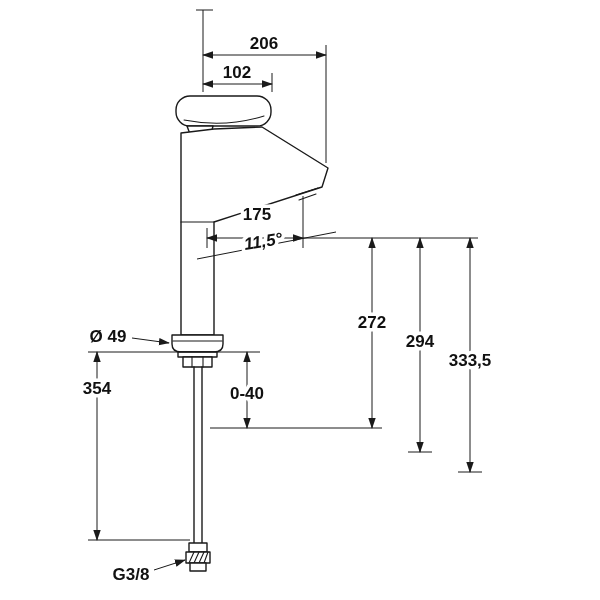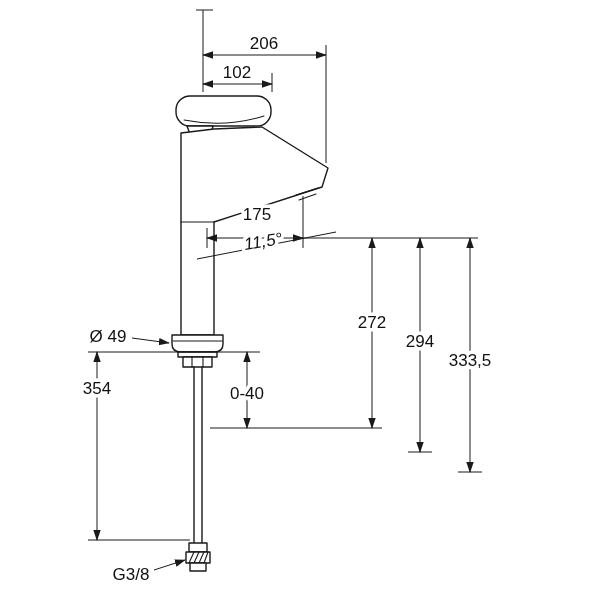--- a/index.html
+++ b/index.html
@@ -1,16 +1,16 @@
 <!DOCTYPE html>
 <html><head>
 <meta charset="utf-8">
 <style>
   html,body{margin:0;padding:0;background:#ffffff;width:600px;height:600px;overflow:hidden;}
-  #stage{width:560px;height:600px;position:relative;background:#fff;}
+  #stage{width:560px;height:600px;position:relative;background:#fff;font-weight:bold;}
   svg{position:absolute;left:0;top:0;}
   .outline{stroke:#1a1a1a;stroke-width:1.4;fill:#ffffff;stroke-linejoin:round;stroke-linecap:round;}
   .thin{stroke:#1a1a1a;stroke-width:1.1;fill:none;stroke-linecap:round;}
   .dim{stroke:#1a1a1a;stroke-width:1;fill:none;}
   .lbl{font-family:"Liberation Sans", sans-serif;font-size:17px;fill:#111;stroke:#fff;stroke-width:7px;paint-order:stroke;stroke-linejoin:round;}
   .lbl.it{font-style:italic;}
   .mid{text-anchor:middle;}
   .cen{dominant-baseline:central;}
 </style>
 </head>

